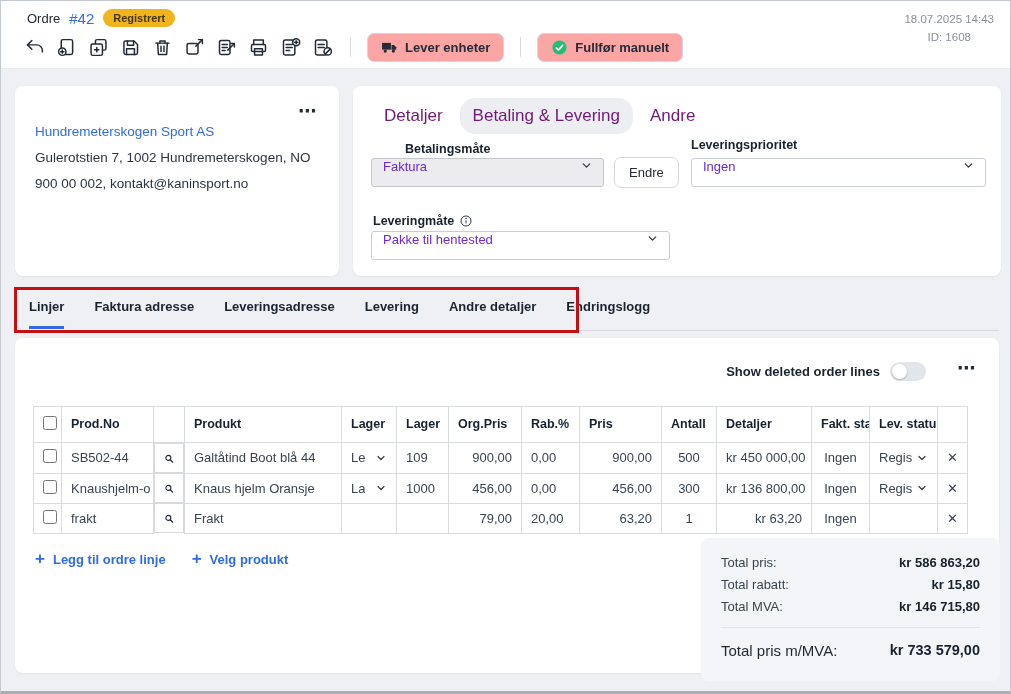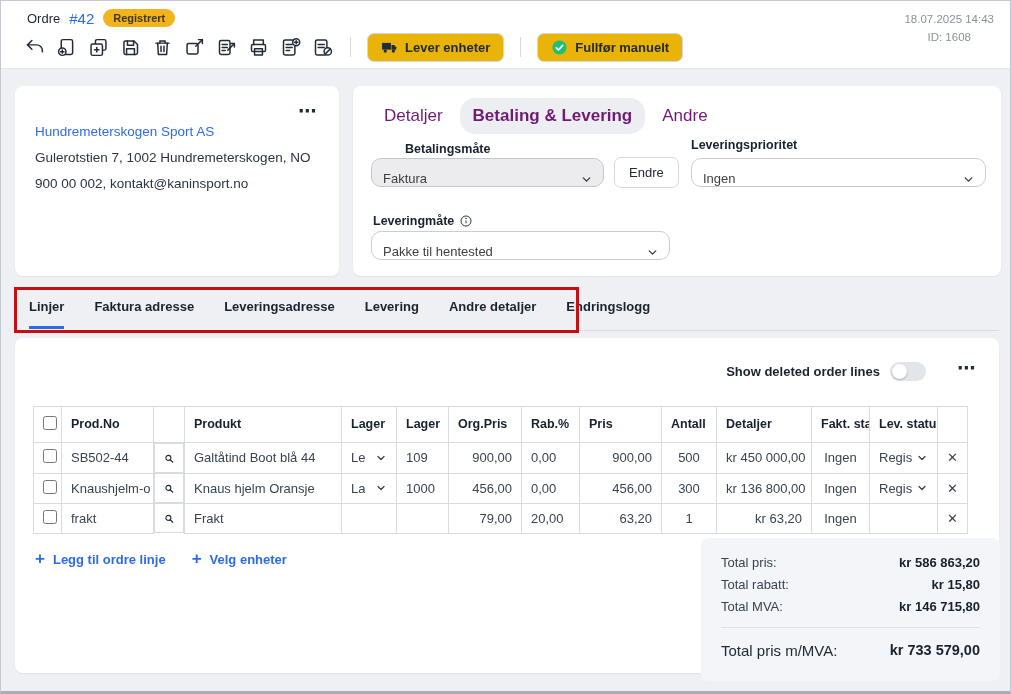--- a/index.html
+++ b/index.html
@@ -11,38 +11,38 @@
   .top-header { position:absolute; left:0; top:0; width:100%; height:68px; background:#fff; border-bottom:1px solid #e6e8ec; }
   .title-row { position:absolute; left:26px; top:8px; display:flex; align-items:center; gap:9px; }
   .order-title { font-size:13px; font-weight:500; color:#222b36; }
   .order-number { font-size:15px; font-weight:500; color:#2f6be4; }
   .status-badge { background:#f2b41c; color:#433607; font-size:11px; font-weight:600; padding:3px 10px; border-radius:10px; }
   .header-meta { position:absolute; right:16px; top:10px; text-align:center; color:#8a919b; font-size:11.5px; line-height:1.55; }
   .toolbar { position:absolute; left:22px; top:32px; display:flex; align-items:center; gap:9px; height:28px; }
   .tool-icon { width:23px; height:23px; display:flex; align-items:center; justify-content:center; cursor:pointer; }
   .tool-icon svg { width:21px; height:21px; stroke:#222b36; stroke-width:1.7; fill:none; stroke-linecap:round; stroke-linejoin:round; }
   .tb-divider { width:1px; height:20px; background:#d7dbe0; margin:0 7px; }
-  .hbtn { display:flex; align-items:center; gap:7px; background:#eab308; border:1px solid #d4d8de; border-radius:7px; padding:5px 13px; font-size:13px; font-weight:600; color:#222b36; cursor:pointer; font-family:inherit; }
+  .hbtn { display:flex; align-items:center; gap:7px; background:#fca5a5; border:1px solid #d4d8de; border-radius:7px; padding:5px 13px; font-size:13px; font-weight:600; color:#222b36; cursor:pointer; font-family:inherit; }
   .hbtn svg { width:17px; height:17px; }
 
   
   .card { background:#fff; border-radius:8px; box-shadow:0 1px 2px rgba(20,30,50,.06); }
   .customer-card { position:absolute; left:14px; top:85px; width:324px; height:190px; padding:18px 20px; }
   .customer-title { font-size:16px; font-weight:700; color:#1a2330; }
   .card-dots { position:absolute; right:22px; top:14px; font-size:18px; font-weight:700; letter-spacing:1px; color:#222b36; cursor:pointer; }
   .customer-name { margin-top:20px; color:#2f6be4; font-size:13.5px; cursor:pointer; }
   .customer-line { margin-top:11px; color:#2b3440; font-size:13.5px; }
 
   
   .details-card { position:absolute; left:352px; top:85px; width:648px; height:190px; }
   .dtabs { display:flex; align-items:center; gap:4px; padding:12px 0 0 18px; }
   .dtab { padding:8px 13px; font-size:17px; font-weight:500; color:#701a75; border-radius:7px; cursor:pointer; }
-  .dtab.active { background:#eceef2; font-weight:700;border-radius:15px; }
+  .dtab.active { background:#eceef2; font-weight:400;border-radius:15px; }
   .field-label { position:absolute; font-size:12.5px; font-weight:700; color:#18212e; }
-  .sel { position:absolute; height:29px; border:1px solid #c9ced6; border-radius:10px; background:#fff; display:flex; align-items:flex-end; justify-content:space-between; padding:0 10px 0 11px; font-size:13px; color:#404040; cursor:pointer; }
+  .sel { position:absolute; height:29px; border:1px solid #c9ced6; border-radius:3px; background:#fff; display:flex; align-items:flex-start; justify-content:space-between; padding:0 10px 0 11px; font-size:13px; color:#6d28d9; cursor:pointer; }
   .sel.disabled { background:#ececee; border-color:#c3c7cd; }
   .sel svg { width:13px; height:13px; stroke:#333a44; stroke-width:2.4; fill:none; stroke-linecap:round; stroke-linejoin:round; flex:none; }
   .endre-btn { position:absolute; left:261px; top:71px; height:31px; padding:0 14px; background:#fff; border:1px solid #d4d8de; border-radius:7px; font-size:13px; color:#222b36; cursor:pointer; font-family:inherit; }
   .info-icon { display:inline-block; vertical-align:-3px; margin-left:5px; }
   .info-icon svg { width:14px; height:14px; stroke:#222b36; stroke-width:1.6; fill:none; }
 
   
   .section-tabs { position:absolute; left:14px; top:288px; width:984px; height:43px; }
   .stab-row { display:flex; gap:30px; padding:10px 0 0 14px; }
   .stab { font-size:13px; font-weight:600; color:#1a2330; padding-bottom:12px; cursor:pointer; position:relative; }
@@ -392,21 +392,21 @@
       </tbody>
     </table>
 
     <div class="links-row">
       <span class="add-link">
           <span class="plus">+</span>
           <span>Legg til ordre linje</span>
         </span>
       <span class="add-link">
           <span class="plus">+</span>
-          <span>Velg enheter</span>
+          <span>Velg produkt</span>
         </span>
     </div>
 
     <div class="totals-box">
       <div class="trow">
         <span class="tl">Total pris:</span>
         <span class="tv">kr 586 863,20</span>
       </div>
       <div class="trow">
         <span class="tl">Total rabatt:</span>

